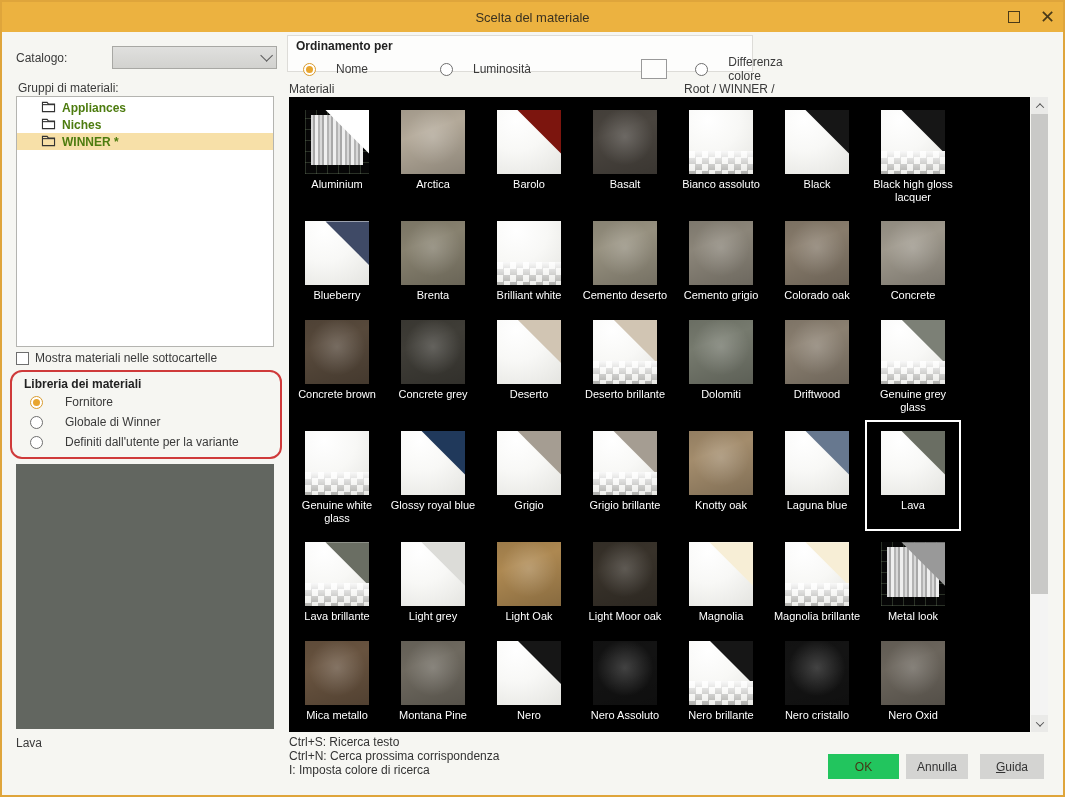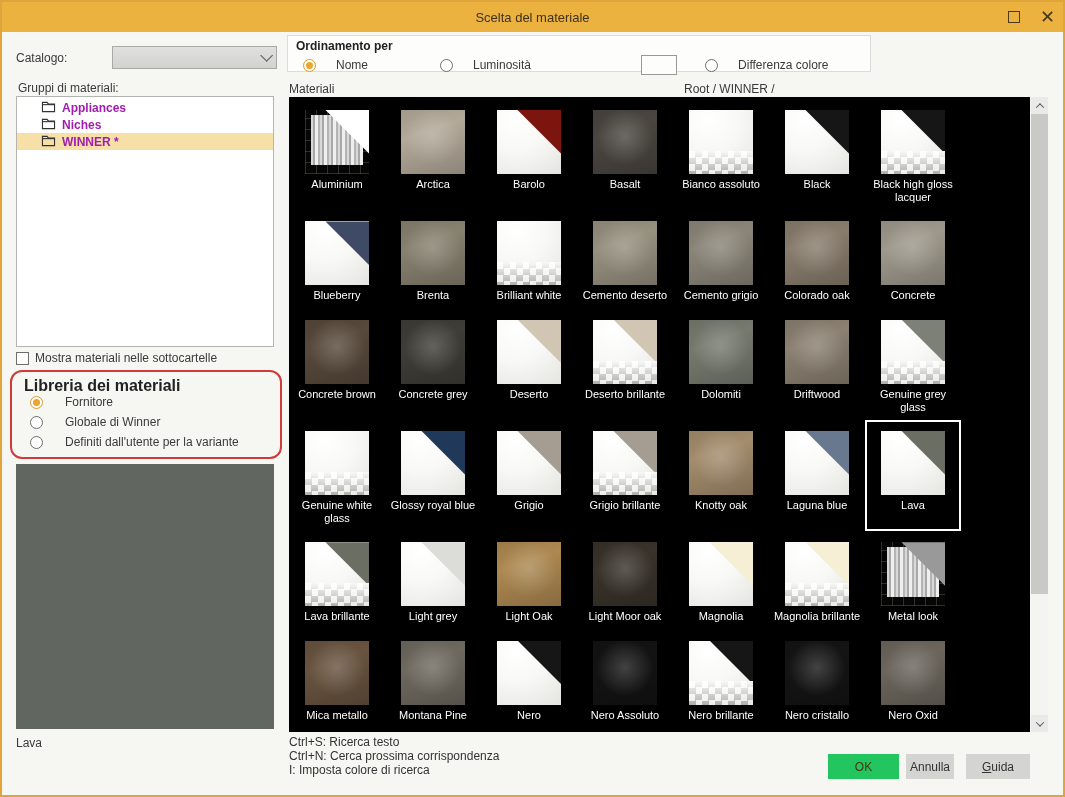--- a/index.html
+++ b/index.html
@@ -32,43 +32,43 @@
 
   
   .catalog-label { position:absolute; left:14px; top:49px; }
   .dropdown { position:absolute; left:110px; top:44px; width:165px; height:23px;
               background:linear-gradient(#e0e0de,#d2d2cf); border:1px solid #a8a8a4;
               display:flex; align-items:center; justify-content:flex-end; padding-right:7px; }
   .chev { width:9px; height:9px; border-right:1.5px solid #5c5c5c;
           border-bottom:1.5px solid #5c5c5c; transform:rotate(45deg) translateY(-3px); }
 
   
-  .sort-panel { position:absolute; left:285px; top:33px; width:584px; height:37px;
+  .sort-panel { position:absolute; left:285px; top:33px; width:466px; height:37px;
                 background:#fdfdfc; border:1px solid #dddcd8;text-decoration:underline; }
   .sort-title { position:absolute; left:8px; top:3px; font-size:12px; font-weight:bold; color:#222; }
   .sort-opts { position:absolute; left:15px; top:19px; display:flex; align-items:center; }
   .sort-opt { display:flex; align-items:center; gap:20px; font-size:12px; color:#3a3a3a; }
   .sort-swatch { width:36px; height:20px; background:#fdfdfc; border:1px solid #999;
                  margin-right:8px; }
 
   
   .groups-label { position:absolute; left:16px; top:79px; }
   .tree-box { position:absolute; left:14px; top:94px; width:258px; height:251px;
               background:#fff; border:1px solid #b4b4b0; overflow:hidden; padding-top:2px; }
   .titem { display:flex; align-items:center; gap:6px; padding:1px 4px 1px 24px;
-           font-size:12px; font-weight:bold; color:#a21caf; height:17px; }
+           font-size:12px; font-weight:bold; color:#4d7c0f; height:17px; }
   .titem.sel { background:#f7e0a8; }
   .folder-svg { flex:none; }
 
   .chk-row { position:absolute; left:14px; top:349px; display:flex; align-items:center; gap:6px; }
 
   
   .lib-group { position:absolute; left:8px; top:368px; width:272px; height:89px;
                border:2px solid #cf3a3a; border-radius:12px; background:transparent; }
-  .lib-title { position:absolute; left:12px; top:5px; font-size:16px; font-weight:bold; color:#222; }
+  .lib-title { position:absolute; left:12px; top:5px; font-size:12px; font-weight:bold; color:#222; }
   .lib-opts { position:absolute; left:18px; top:23px; display:flex; flex-direction:column; gap:6px; }
   .lib-opt { display:flex; align-items:center; gap:22px; font-size:12px; color:#3a3a3a; }
 
   
   .preview { position:absolute; left:14px; top:462px; width:258px; height:265px; }
   .preview-caption { position:absolute; left:14px; top:734px; }
 
   
   .mat-label { position:absolute; left:287px; top:80px; }
   .breadcrumb { position:absolute; left:682px; top:80px; font-size:12px; color:#3a3a3a; }
@@ -444,17 +444,17 @@
       </span>
   </div>
 
   <div class="shortcuts">
       <div>Ctrl+S: Ricerca testo</div>
       <div>Ctrl+N: Cerca prossima corrispondenza</div>
       <div>I: Imposta colore di ricerca</div>
     </div>
   <div class="footer-btns">
       <div class="fbtn primary" style="width: 71px; margin-left: 0px; background: #22c55e;">OK</div>
-      <div class="fbtn" style="width: 48px; margin-left: 7px;">Annulla</div>
+      <div class="fbtn" style="width: 62px; margin-left: 7px;">Annulla</div>
       <div class="fbtn" style="width: 64px; margin-left: 12px;"><u>G</u>uida</div>
     </div>
 
 </div>
 
 </body></html>

